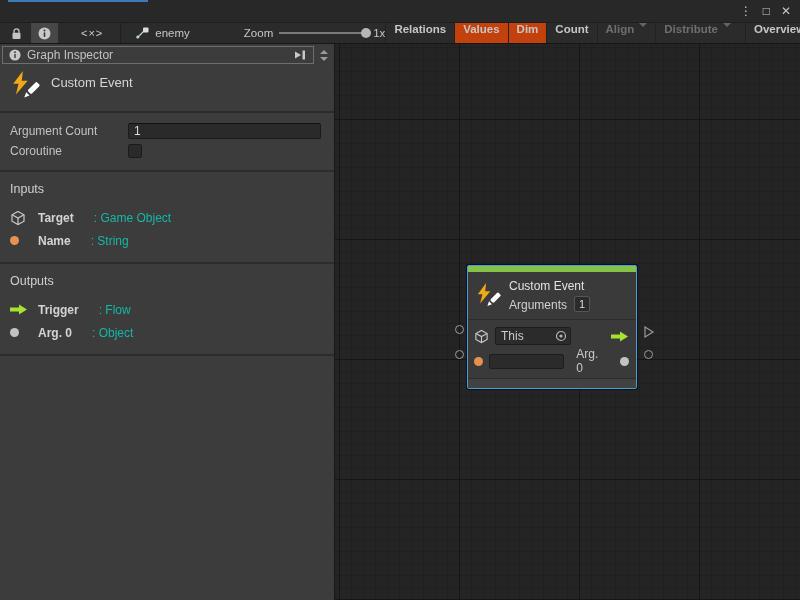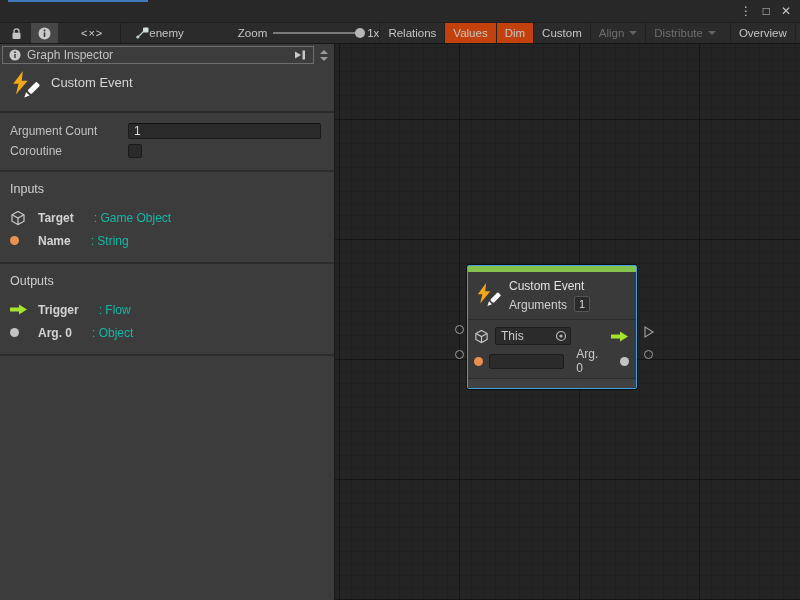--- a/index.html
+++ b/index.html
@@ -17,26 +17,26 @@
   .winctrl span{cursor:default;}
 
   
   .toolbar{height:22px;background:#2b2b2b;border-top:1px solid #1e1e1e;border-bottom:1px solid #161616;
            display:flex;align-items:center;font-size:11.5px;color:#c6c6c6;}
   .tgroup{display:flex;align-items:center;height:100%;}
   .left-group{border-right:1px solid #1f1f1f;padding:0 10px 0 4px;gap:2px;}
   .ibtn{height:100%;display:flex;align-items:center;padding:0 7px;}
   .ibtn.active{background:#474747;}
   .code-glyph{font-size:11px;color:#cfcfcf;letter-spacing:1px;}
-  .graph-id{display:flex;align-items:center;gap:0;padding:0 10px 0 14px;}
+  .graph-id{display:flex;align-items:center;gap:6px;padding:0 10px 0 14px;}
   .zoomer{display:flex;align-items:center;gap:6px;padding-left:44px;}
   .slider-track{width:88px;height:2px;background:#7b7b7b;position:relative;}
   .slider-knob{position:absolute;right:-4px;top:-4px;width:10px;height:10px;border-radius:50%;background:#b6b6b6;}
   .rbuttons{margin-left:auto;display:flex;height:100%;}
-  .tbtn{height:100%;display:flex;align-items:center;padding:0 8px;border-left:1px solid #212121;cursor:default;}
+  .tbtn{height:100%;display:flex;padding:0 8px;border-left:1px solid #212121;cursor:default;font-weight:bold;}
   .tbtn.active{background:#c2410c;}
   .tbtn.disabled{color:#6e6e6e;}
   .caret{width:0;height:0;border-left:4px solid transparent;border-right:4px solid transparent;
          border-top:4px solid currentColor;margin-left:5px;opacity:.85;}
 
   
   .main{display:flex;height:556px;}
 
   
   .inspector{width:335px;background:#3c3c3c;border-right:1px solid #191919;font-size:12px;
@@ -156,21 +156,21 @@
       <div class="tbtn">
         <span>Relations</span>
         </div>
       <div class="tbtn active">
         <span>Values</span>
         </div>
       <div class="tbtn active">
         <span>Dim</span>
         </div>
       <div class="tbtn">
-        <span>Custom</span>
+        <span>Count</span>
         </div>
       <div class="tbtn disabled">
         <span>Align</span>
         <span class="caret"></span>
         </div>
       <div class="tbtn disabled">
         <span>Distribute</span>
         <span class="caret"></span>
         </div>
       <div class="tbtn" style="margin-left:6px;">

